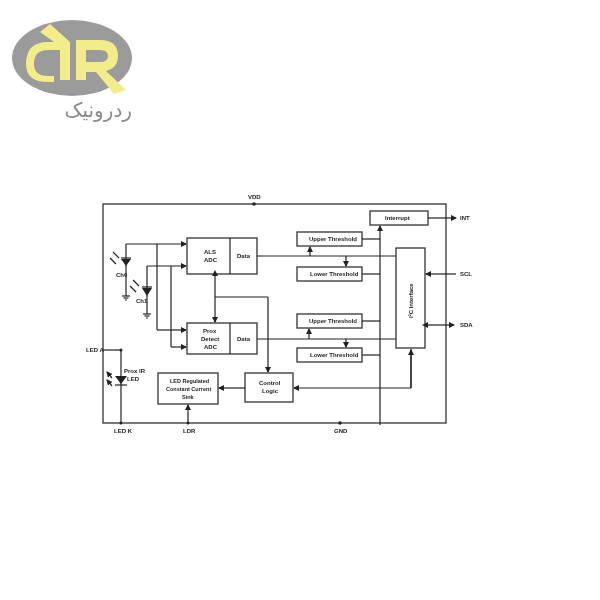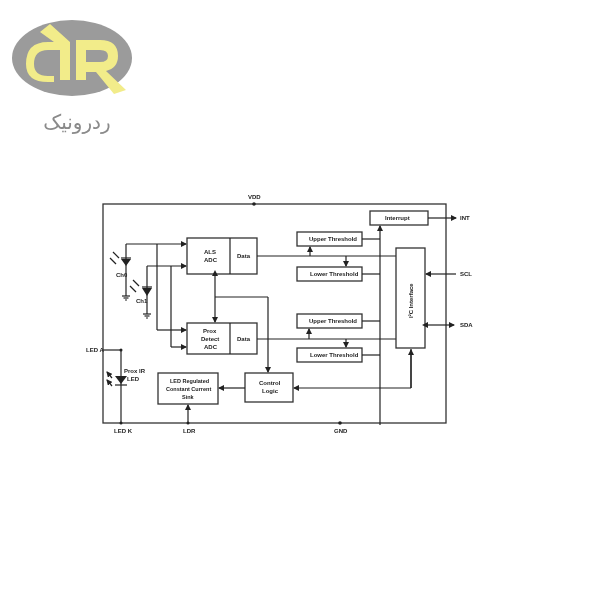--- a/index.html
+++ b/index.html
@@ -1,18 +1,18 @@
 <!DOCTYPE html>
 <html><head>
 <meta charset="utf-8">
 <style>
   html, body { margin: 0; padding: 0; background: #ffffff; }
   body { width: 600px; height: 600px; position: relative; overflow: hidden; font-family: "Liberation Sans", sans-serif; }
   #logo { position: absolute; left: 10px; top: 10px; width: 125px; height: 125px; }
-  #logo-text { position: absolute; left: 22px; top: 110px; width: 110px; text-align: center; font-family: "DejaVu Sans", sans-serif; font-size: 20px; color: #8a8a8a; direction: rtl; }
+  #logo-text { position: absolute; left: 22px; top: 98px; width: 110px; font-family: "DejaVu Sans", sans-serif; font-size: 20px; color: #8a8a8a; direction: rtl; }
   svg#diagram { position: absolute; left: 0; top: 0; }
   .lbl { font-family: "Liberation Sans", sans-serif; font-weight: bold; font-size: 6px; fill: #222; }
   .lbl-sm { font-family: "Liberation Sans", sans-serif; font-weight: bold; font-size: 5.5px; fill: #222; }
   .box { fill: #fff; stroke: #333; stroke-width: 1.3; }
   .wire { stroke: #222; stroke-width: 1.2; fill: none; }
 </style>
 </head>
 <body>
 
 <svg id="logo" viewBox="0 0 125 125" width="125" height="125">

